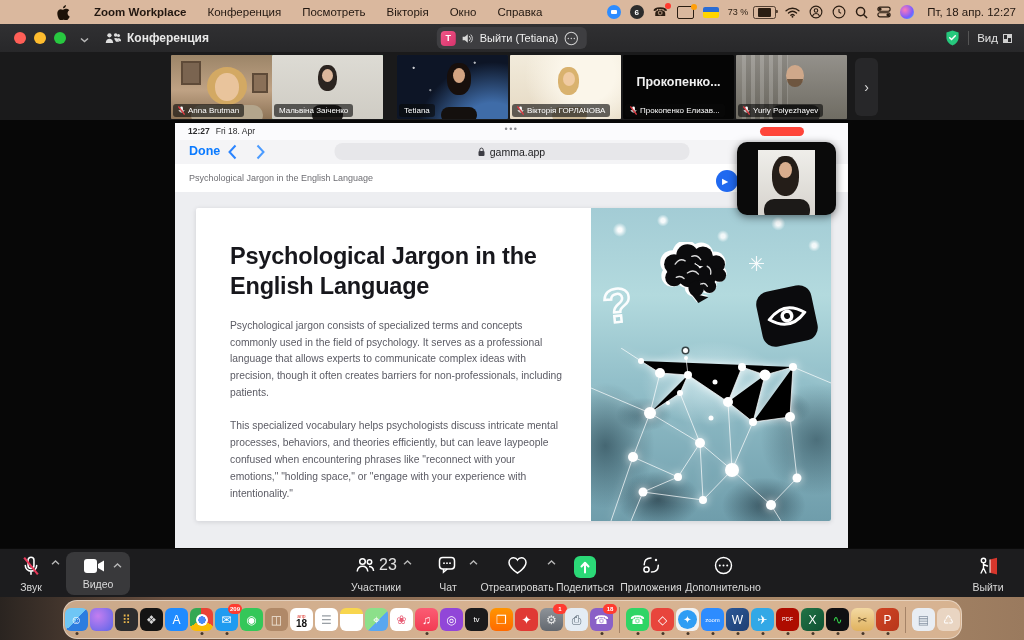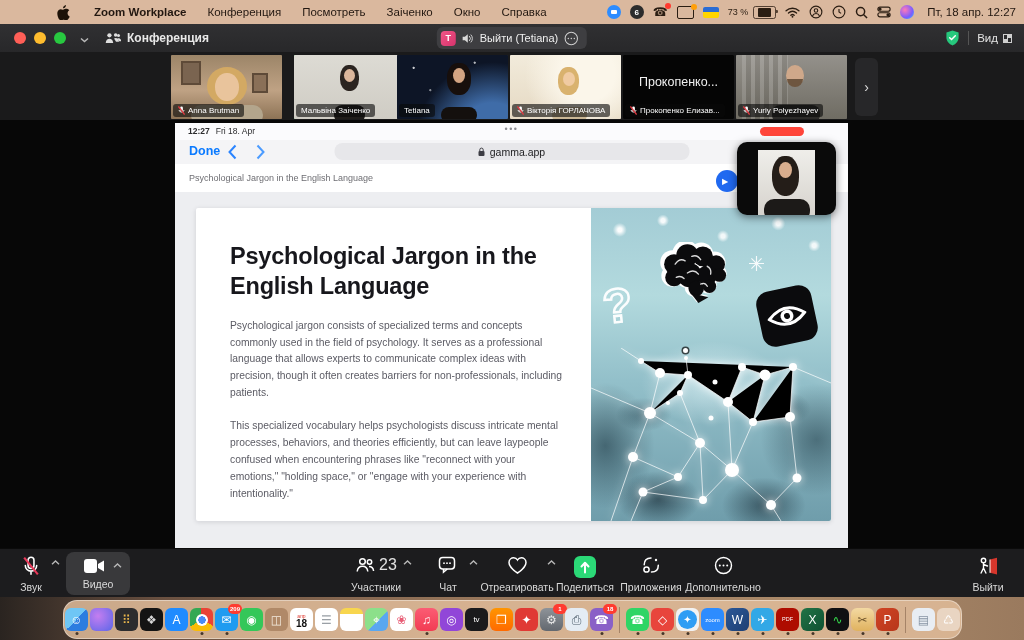--- a/index.html
+++ b/index.html
@@ -78,21 +78,21 @@
   .t2 .hair{left:50px;top:8px;width:24px;height:32px;background:#170f0c;border-radius:45%;}
   .t2 .face{left:56px;top:13px;width:12px;height:15px;background:#d3a482;}
   .t2 .torso{left:44px;bottom:-4px;width:36px;height:16px;background:#14100e;border-radius:8px;}
   
   .t3 .scene{background:radial-gradient(circle at 70% 30%,#fbf6ea 0 30%,rgba(251,246,234,0) 70%),linear-gradient(180deg,#f2ebdb,#e5d9c3);}
   .t3 .hair{left:48px;top:12px;width:21px;height:28px;background:#d9b26e;border-radius:45%;}
   .t3 .face{left:53px;top:17px;width:12px;height:14px;background:#f0cba2;}
   .t3 .torso{left:42px;bottom:-4px;width:35px;height:16px;background:#cbb795;border-radius:8px;}
   
   .t4 .scene{background:#050505;}
-  .big-name{position:absolute;left:0;right:0;top:20px;text-align:center;color:#f0f0f0;font-size:12.5px;font-weight:400;}
+  .big-name{position:absolute;left:0;right:0;top:20px;text-align:center;color:#f0f0f0;font-size:12.5px;font-weight:700;}
   
   .t5 .scene{background:linear-gradient(180deg,#94918b,#6f6c63);}
   .t5 .scene::before{content:"";position:absolute;left:6px;top:0;width:46px;height:64px;
       background:repeating-linear-gradient(90deg,rgba(255,255,255,.14) 0 4px,rgba(0,0,0,.06) 4px 9px);}
   .t5 .head{left:50px;top:10px;width:18px;height:21px;background:#cfa88a;}
   .t5 .scene::after{content:"";position:absolute;left:51px;top:24px;width:16px;height:8px;border-radius:0 0 8px 8px;background:#6e5640;}
   .t5 .torso{left:36px;bottom:-4px;width:48px;height:18px;background:#2c2b29;border-radius:8px;}
   .name-pill{position:absolute;left:2px;bottom:2px;display:inline-flex;align-items:center;gap:3px;
              background:rgba(10,10,10,.62);border-radius:3px;padding:2px 5px;color:#fff;font-size:8px;white-space:nowrap;max-width:103px;overflow:hidden;}
   .more-btn{position:absolute;left:855px;top:6px;width:23px;height:58px;background:#272729;border-radius:6px;
@@ -187,21 +187,21 @@
 
   <div class="menubar">
     <span class="apple-wrap">
       <svg width="13" height="15" viewBox="0 0 17 20">
           <path fill="#1d1208" d="M11.8 0c.1 1.1-.3 2.2-1 3-.7.9-1.8 1.5-2.9 1.4-.1-1 .4-2.1 1-2.8C9.6.8 10.8.1 11.8 0zM8.6 5.9c.8 0 2.2-1 3.8-.9.7 0 2.6.3 3.8 2-.1.1-2.3 1.3-2.3 4 0 3.1 2.7 4.2 2.8 4.2 0 .1-.4 1.5-1.4 2.9-.9 1.3-1.8 2.5-3.2 2.5s-1.9-.8-3.5-.8-2.1.8-3.4.8-2.4-1.3-3.3-2.6C.8 15.5-.6 11.4.9 8.4c.8-1.6 2.3-2.5 3.9-2.6 1.2 0 2.4.9 3.8.1z"></path>
         </svg>
     </span>
     <span class="mb-item bold">Zoom Workplace</span>
     <span class="mb-item">Конференция</span>
     <span class="mb-item">Посмотреть</span>
-    <span class="mb-item">Заіченко</span>
+    <span class="mb-item">Вікторія</span>
     <span class="mb-item">Окно</span>
     <span class="mb-item">Справка</span>
     <div class="mb-right">
       <span class="mi mi-zoomapp"></span>
       <span class="mi mi-six">6</span>
       <span class="mi mi-viber">☎<i class="dotr"></i></span>
       <span class="mi mi-display">
           <i class="dot-o"></i>
         </span>
       <span class="mi mi-flag"></span>
@@ -303,21 +303,21 @@
         </div>
       <span class="name-pill">
         <svg width="7" height="9" viewBox="0 0 7 9">
             <rect x="2.2" y=".4" width="2.7" height="4.8" rx="1.3" fill="#fff"></rect>
             <path d="M1 4a2.6 2.6 0 0 0 5.1 0" stroke="#fff" stroke-width=".9" fill="none"></path>
             <line x1=".4" y1=".4" x2="6.6" y2="8.6" stroke="#e23b43" stroke-width="1.3"></line>
           </svg>
         <span>Anna Brutman</span>
       </span>
     </div>
-    <div class="tile t1 active" style="left:294px">
+    <div class="tile t1 active" style="left:272px">
       <div class="scene">
           <i class="hair"></i>
           <i class="face"></i>
           <i class="torso"></i>
         </div>
       <span class="name-pill">
           <span>Мальвіна Заіченко</span>
         </span>
     </div>
     <div class="tile t2" style="left:397px">

